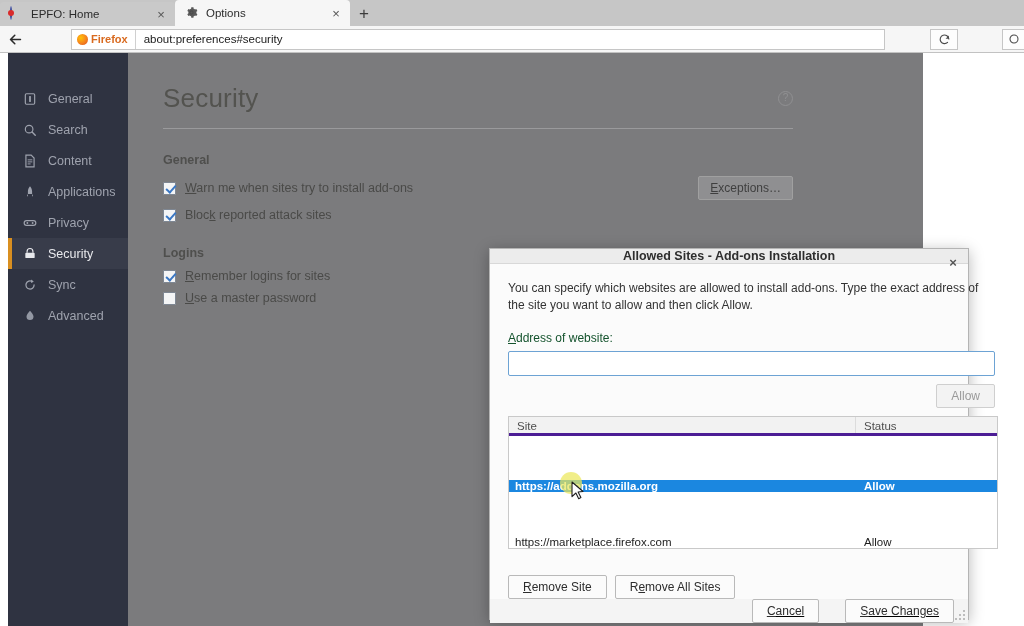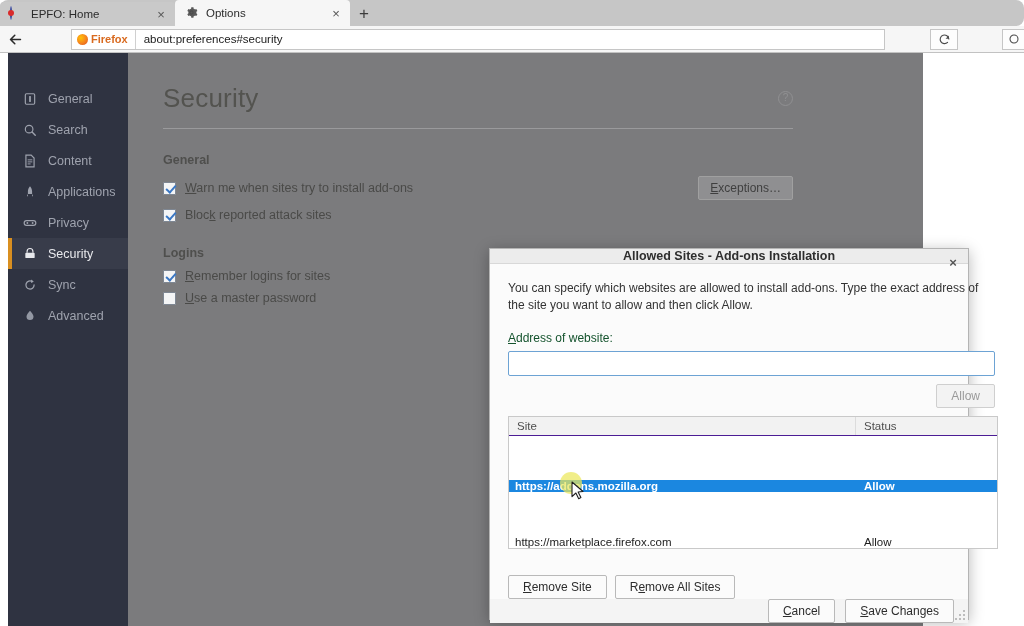--- a/index.html
+++ b/index.html
@@ -9,21 +9,21 @@
     overflow: hidden;
     background: #ffffff;
   }
 
   #app { position: relative; width: 1024px; height: 626px; }
 
   
   .tabstrip {
     position: absolute; top: 0; left: 0; width: 1024px; height: 26px;
     background: #c6c6c6;
-    display: flex; align-items: flex-end; border-radius: 8px;
+    display: flex; align-items: flex-end;
   }
   .tab {
     position: relative;
     height: 24px; display: flex; align-items: center;
     padding: 0 6px 0 10px;
     font-size: 11.5px; color: #2b2b2b;
     border-top-left-radius: 4px; border-top-right-radius: 4px;
   }
   .tab.inactive { background: #c9c9c9; width: 175px; }
   .tab.active { background: #f6f6f6; width: 175px; height: 26px; }
@@ -194,35 +194,35 @@
   .dbtn.enabled { border-color: #b9b9b9; background: #fbfbfb; color: #2d2d2d; }
   .dbtn.enabled u { text-decoration: underline; }
 
   .sitelist {
     width: 490px; height: 133px; margin-top: 8px;
     border: 1px solid #c9c9c9; background: #ffffff;
     display: flex; flex-direction: column; overflow: hidden;
   }
   .lhead {
     display: flex; height: 19px; background: #f2f2f2;
-    border-bottom: 1px solid #4c1d95; font-size: 11.5px; color: #4e4e4e;
+    border-bottom: 3px solid #4c1d95; font-size: 11.5px; color: #4e4e4e;
   }
   .lhead .c1 { width: 347px; padding-left: 8px; line-height: 18px; border-right: 1px solid #dcdcdc; }
   .lhead .c2 { flex: 1 1 auto; padding-left: 8px; line-height: 18px; }
   .lrow { display: flex; height: 19px; font-size: 11.5px; color: #1c1c1c; align-items: center; margin-top: 44px; }
   .lrow .c1 { width: 347px; padding-left: 6px; white-space: nowrap; overflow: hidden; }
   .lrow .c2 { flex: 1 1 auto; padding-left: 8px; }
   .lrow.selected { background: #1b87e0; color: #ffffff; font-weight: 600; }
   .lrow.hovered { background: #bfdff7; }
 
   .dlg-actions { display: flex; gap: 8px; margin-top: 26px; }
   .dlg-foot {
     height: 48px; background: #f4f4f4;
     display: flex; align-items: center; justify-content: flex-end;
-    padding: 0 14px; gap: 10px; position: relative;
+    padding: 0 14px; gap: 26px; position: relative; text-decoration: underline;
   }
   .grip { position: absolute; right: 3px; bottom: 3px; width: 10px; height: 10px; }
   .grip i { position: absolute; width: 2px; height: 2px; background: #bdbdbd; }
 
   .cursor { position: absolute; left: 560px; top: 472px; width: 30px; height: 30px; pointer-events: none; }
   .cursor .halo {
     position: absolute; left: 0; top: 0; width: 22px; height: 22px; border-radius: 50%;
     background: rgba(236,232,90,.72);
   }
   .cursor .arrow { position: absolute; left: 11px; top: 9px; }

